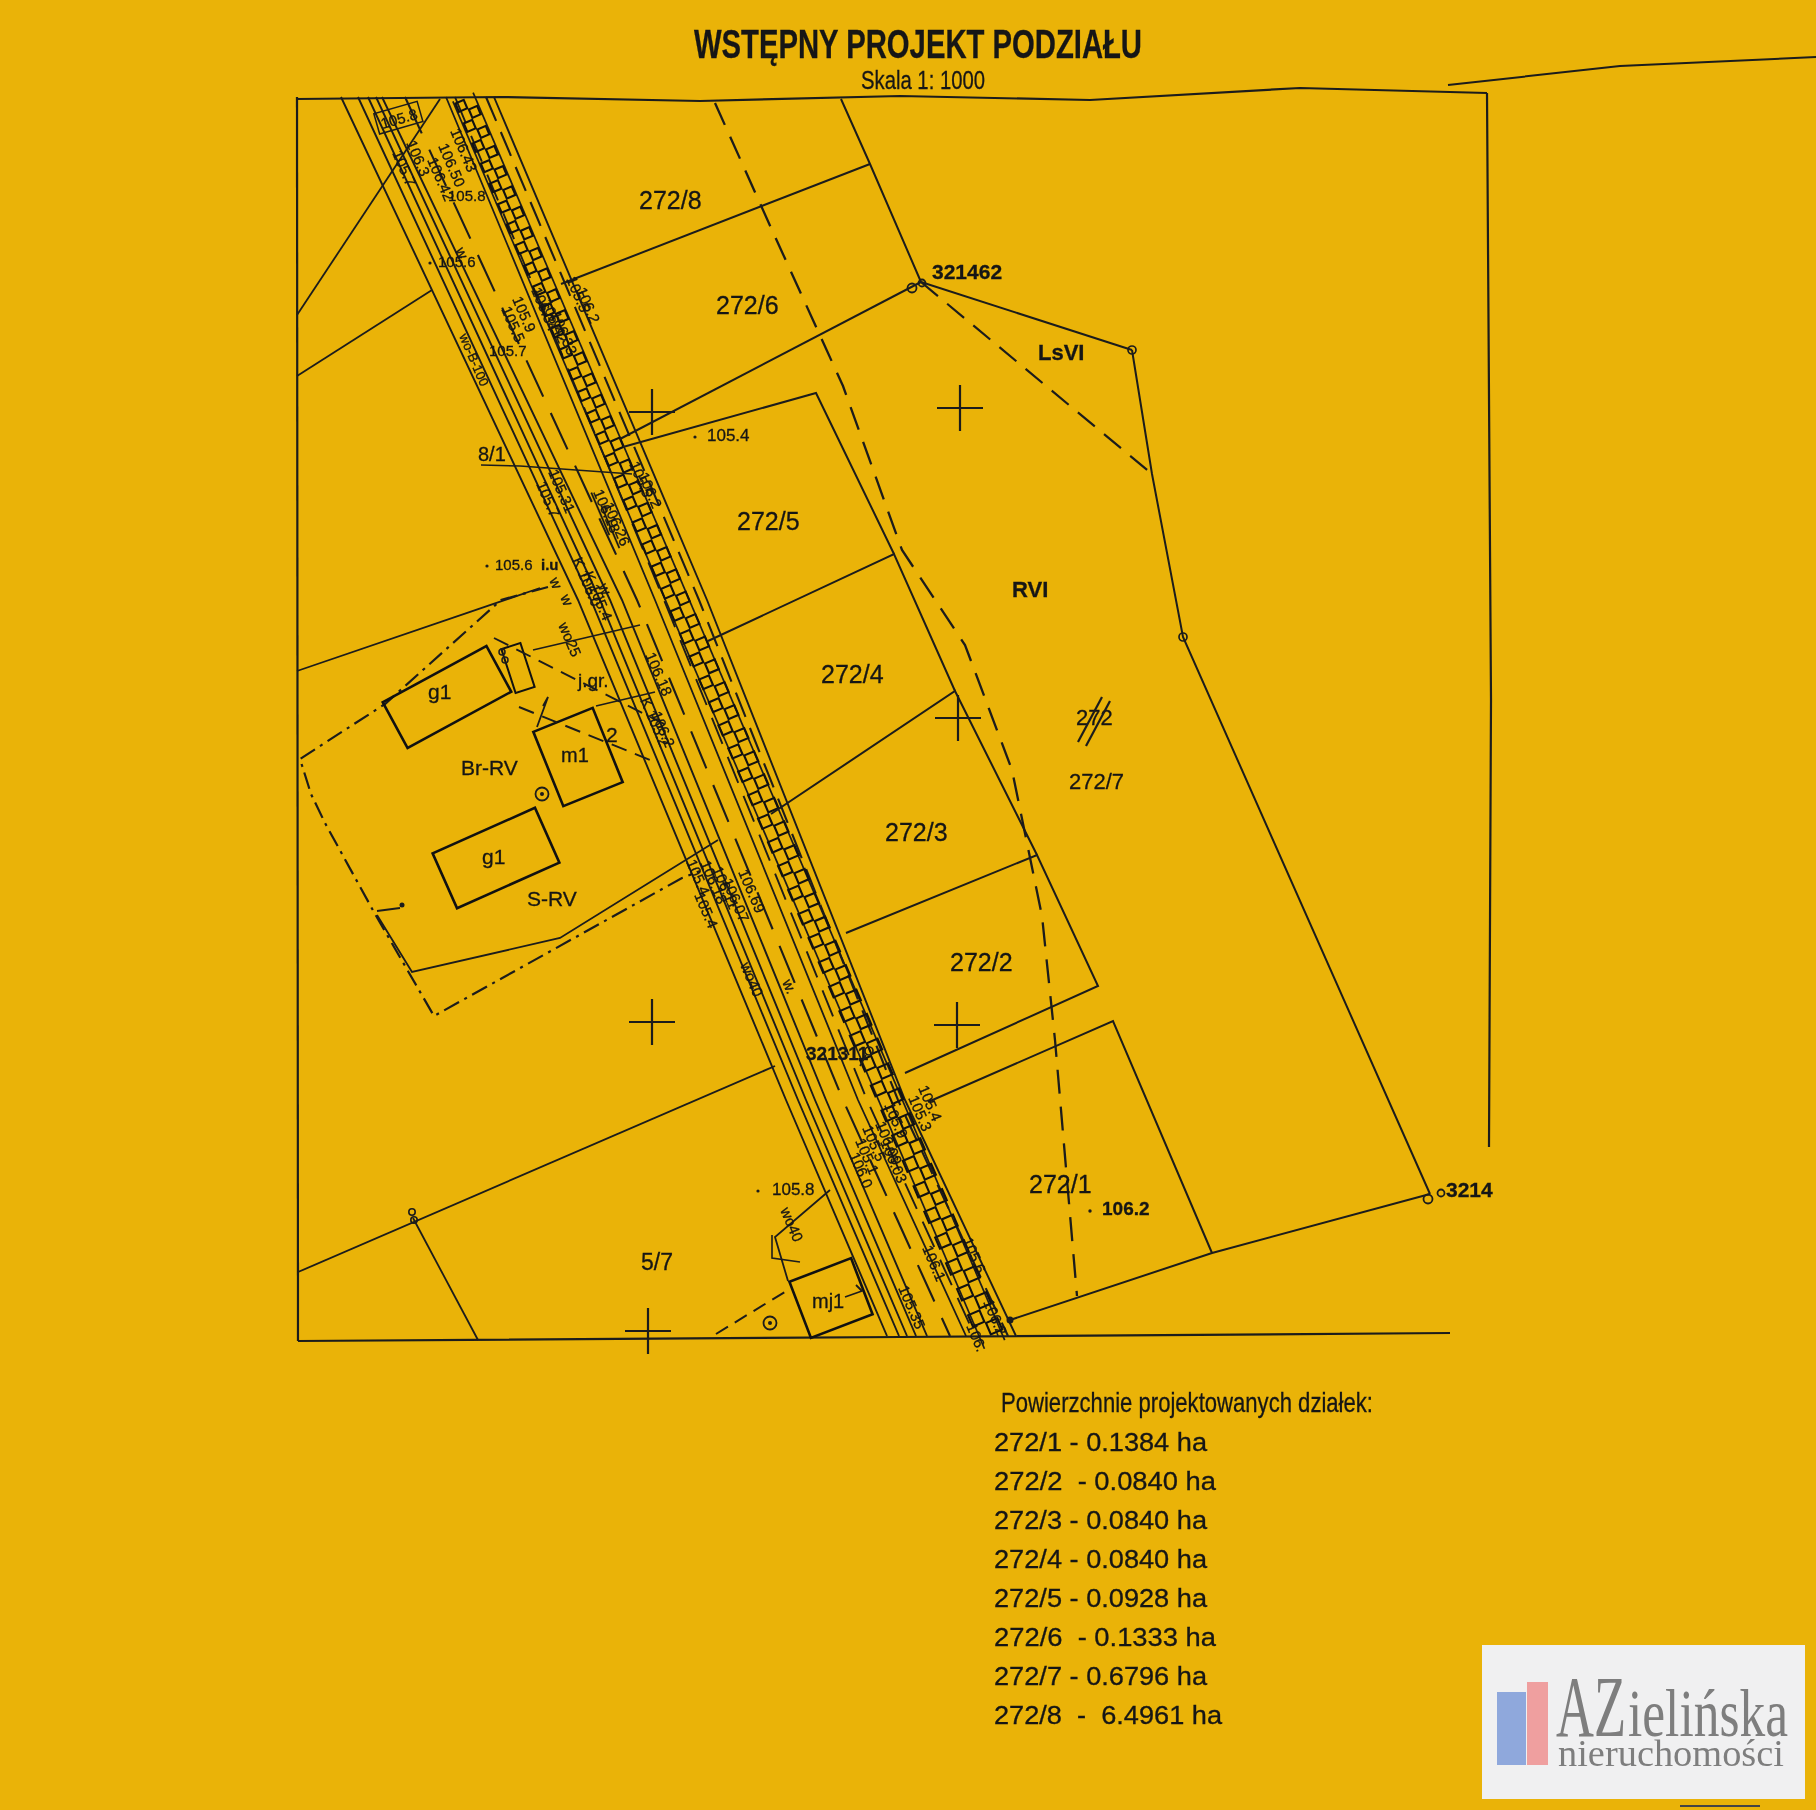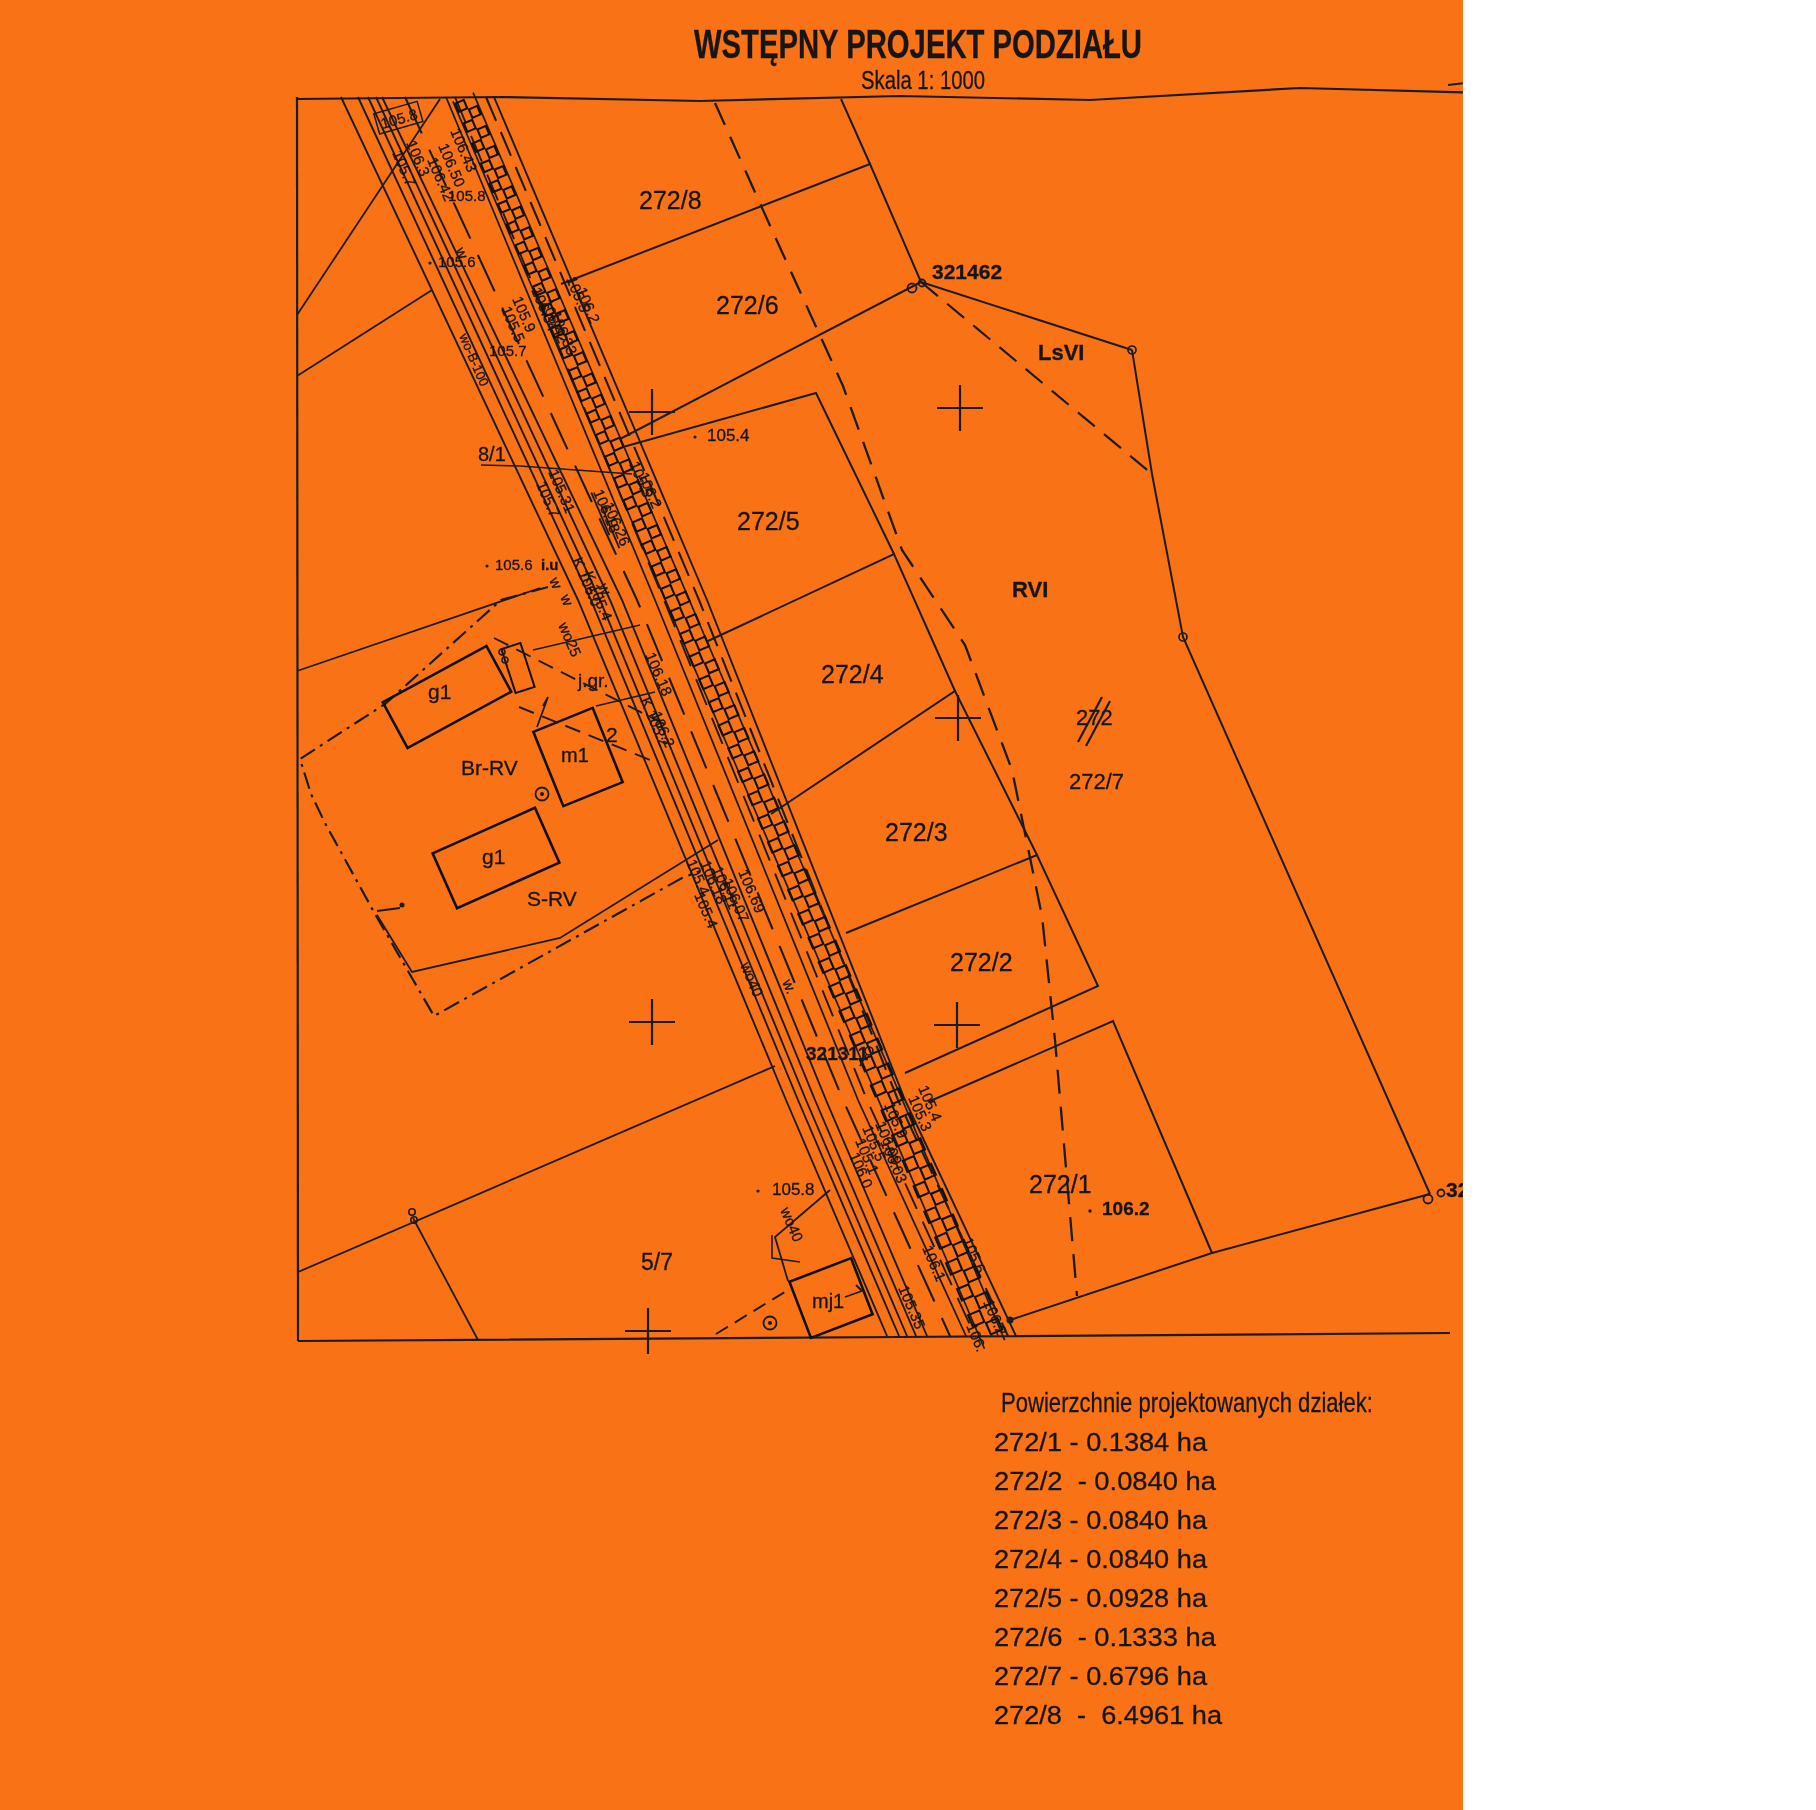--- a/index.html
+++ b/index.html
@@ -1,16 +1,16 @@
 <!DOCTYPE html>
 <html><head>
 <meta charset="utf-8">
 <style>
 html,body{margin:0;padding:0;background:#ffffff;}
-#page{position:relative;width:1463px;height:1810px;background:#f97316;overflow:hidden;
+#page{position:relative;width:1816px;height:1810px;background:#eab308;overflow:hidden;
 font-family:"Liberation Sans", sans-serif;}
 svg text{font-family:"Liberation Sans", sans-serif;fill:#161616;stroke:#161616;stroke-width:0.3;}
 </style>
 </head>
 <body>
 <div id="page">
 <svg width="1816" height="1810" viewBox="0 0 1816 1810">
 
 <text x="918" y="58" font-size="41" font-weight="bold" text-anchor="middle" textLength="448" lengthAdjust="spacingAndGlyphs">WSTĘPNY PROJEKT PODZIAŁU</text>
 

